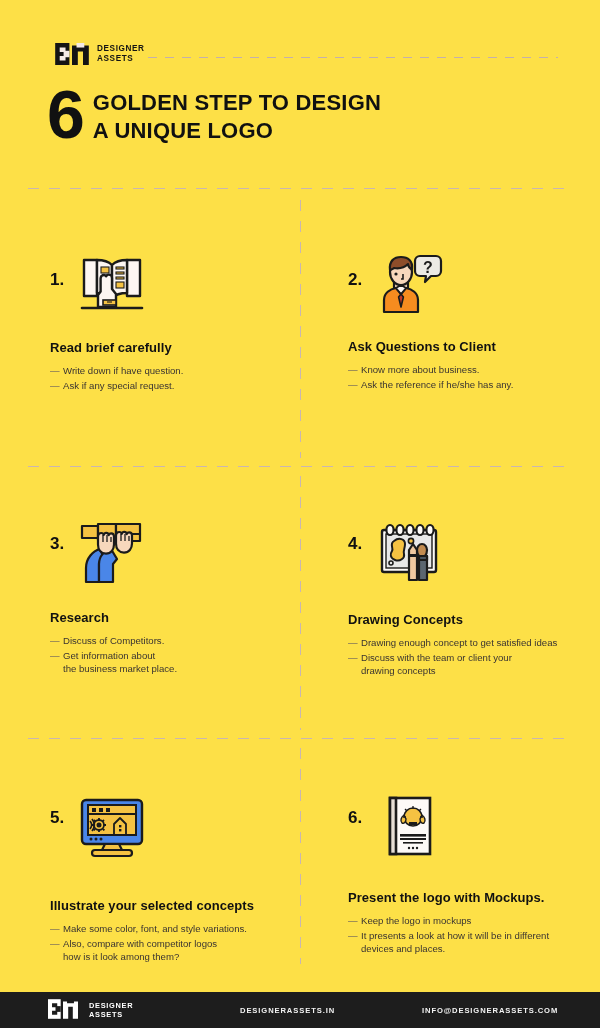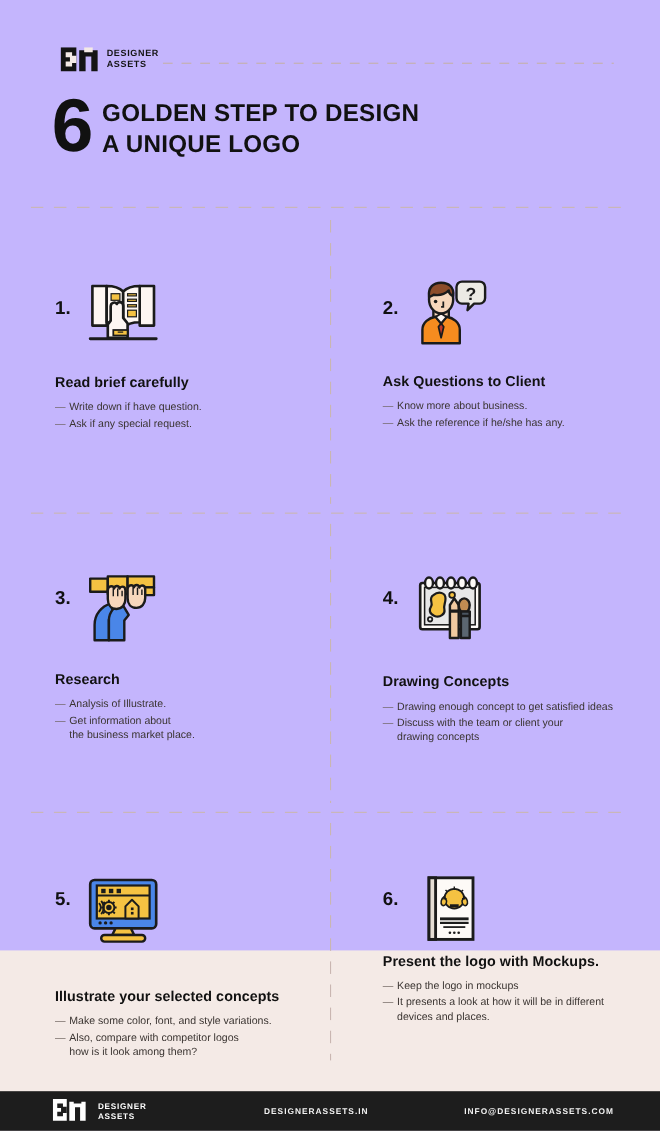--- a/index.html
+++ b/index.html
@@ -4,21 +4,21 @@
 <style>
   html,body{margin:0;padding:0;}
   body{
     width:600px;height:1028px;
     background:#f4eae6;
     font-family:"Liberation Sans","DejaVu Sans",sans-serif;
     color:#1b1b1b;
     overflow:hidden;
     position:relative;
   }
-  .page{position:relative;width:600px;height:864px;background:#c4b5fd;}
+  .page{position:relative;width:600px;height:1028px;background:#fde047;}
 
   
   .header{position:absolute;left:0;top:0;width:600px;height:188px;}
   .brand{position:absolute;left:55px;top:43px;display:flex;align-items:center;gap:8px;}
   .brand-mark{width:34px;height:22px;flex:none;}
   .brand-txt{font-size:8.2px;font-weight:bold;line-height:1.22;letter-spacing:.6px;color:#141414;}
   .hdr-dash{position:absolute;left:148px;top:57px;width:410px;height:1px;
     background-image:linear-gradient(to right,#c4b0ab 0,#c4b0ab 9px,transparent 9px,transparent 17px);
     background-size:17px 1px;}
   .title{position:absolute;left:47px;top:82px;display:flex;align-items:flex-start;}
@@ -186,21 +186,21 @@
             <path d="M27 17v7M31 17v7M35 19v5"></path>
             <path d="M45 16v7M49 16v7M53 18v5"></path>
           </g>
         </svg>
       </div>
     </div>
     <div class="step-title" style="margin-top:20px">Research</div>
     <div class="bullets">
       <div class="bullet">
         <span class="dash">—</span>
-        <span class="btxt">Analysis of Illustrate.</span>
+        <span class="btxt">Discuss of Competitors.</span>
       </div>
       <div class="bullet">
         <span class="dash">—</span>
         <span class="btxt">Get information about
 the business market place.</span>
       </div>
     </div>
   </div>
 
   <div class="step" style="left:348px;top:518px;width:250px">
@@ -314,21 +314,21 @@
             <rect x="29" y="52" width="20" height="1.6"></rect>
           </g>
           <g fill="#1b1b1b">
             <circle cx="35" cy="58" r="1.2"></circle>
               <circle cx="39" cy="58" r="1.2"></circle>
               <circle cx="43" cy="58" r="1.2"></circle>
           </g>
         </svg>
       </div>
     </div>
-    <div class="step-title" style="margin-top:4px">Present the logo with Mockups.</div>
+    <div class="step-title" style="margin-top:28px">Present the logo with Mockups.</div>
     <div class="bullets">
       <div class="bullet">
         <span class="dash">—</span>
         <span class="btxt">Keep the logo in mockups</span>
       </div>
       <div class="bullet">
         <span class="dash">—</span>
         <span class="btxt">It presents a look at how it will be in different
 devices and places.</span>
       </div>

